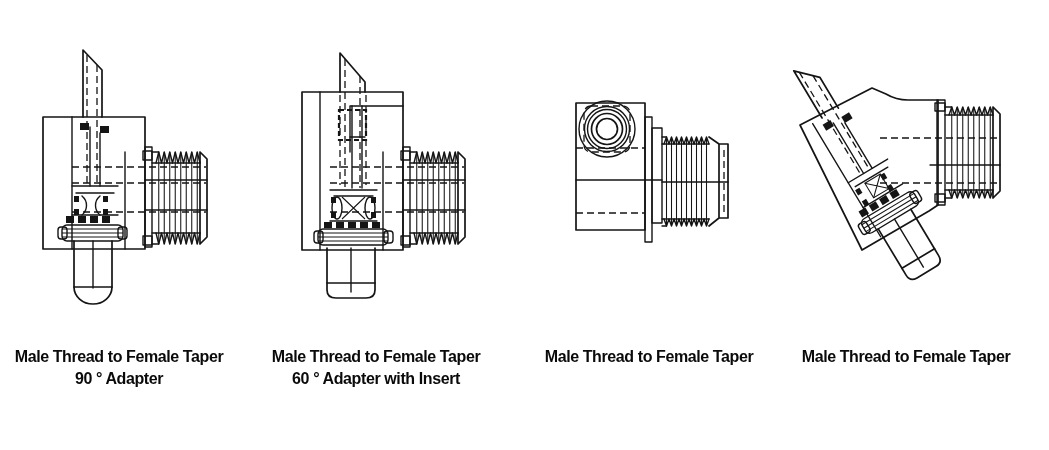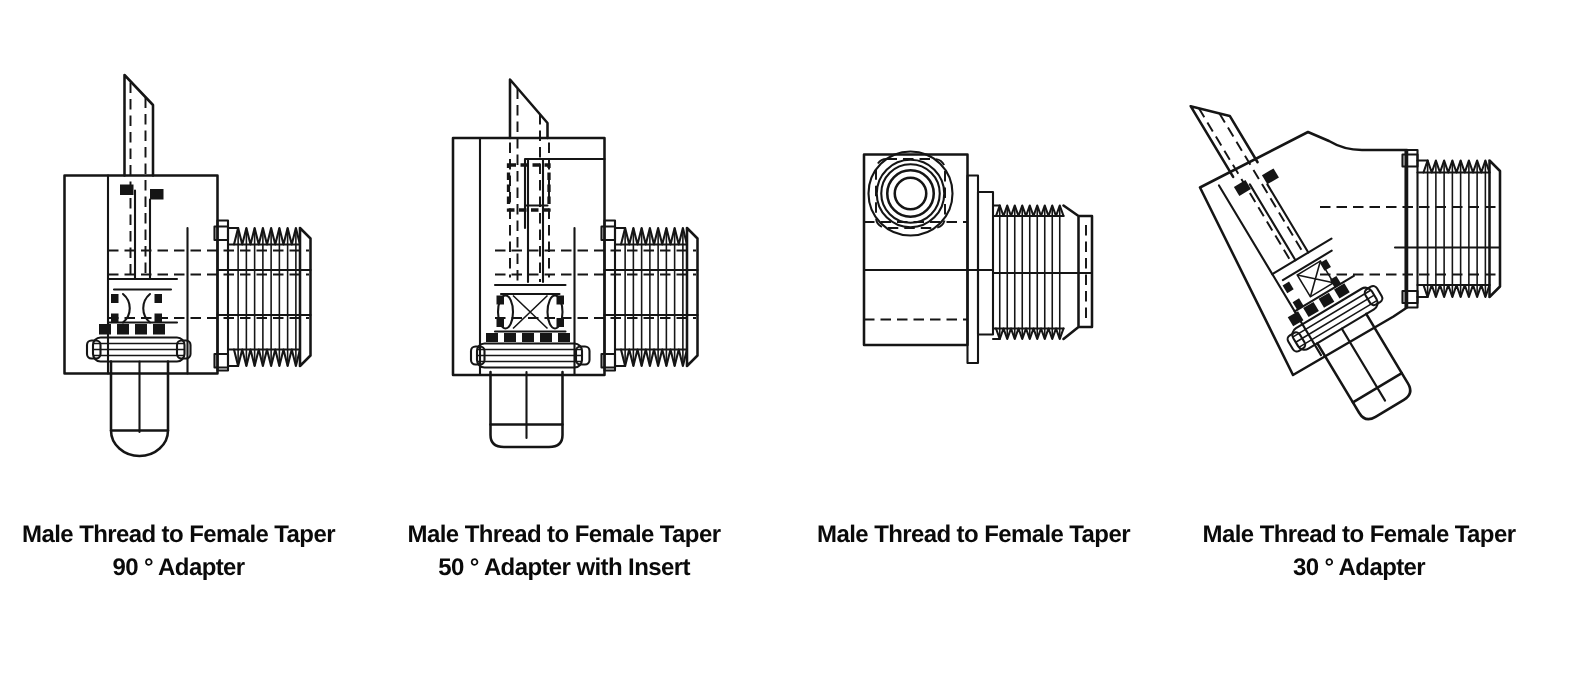--- a/index.html
+++ b/index.html
@@ -212,21 +212,20 @@
     <path class="d" d="M880,138 H1000 M880,183 H1000"></path>
   </g>
 </svg>
 
 <div class="caption cap1">
   <div>Male Thread to Female Taper</div>
   <div>90 ° Adapter</div>
 </div>
 <div class="caption cap2">
   <div>Male Thread to Female Taper</div>
-  <div>50 ° Adapter with Insert</div>
+  <div>60 ° Adapter with Insert</div>
 </div>
 <div class="caption cap3">
   <div>Male Thread to Female Taper</div>
 </div>
 <div class="caption cap4">
   <div>Male Thread to Female Taper</div>
-  <div>30 ° Adapter</div>
 </div>
 
 </body></html>

